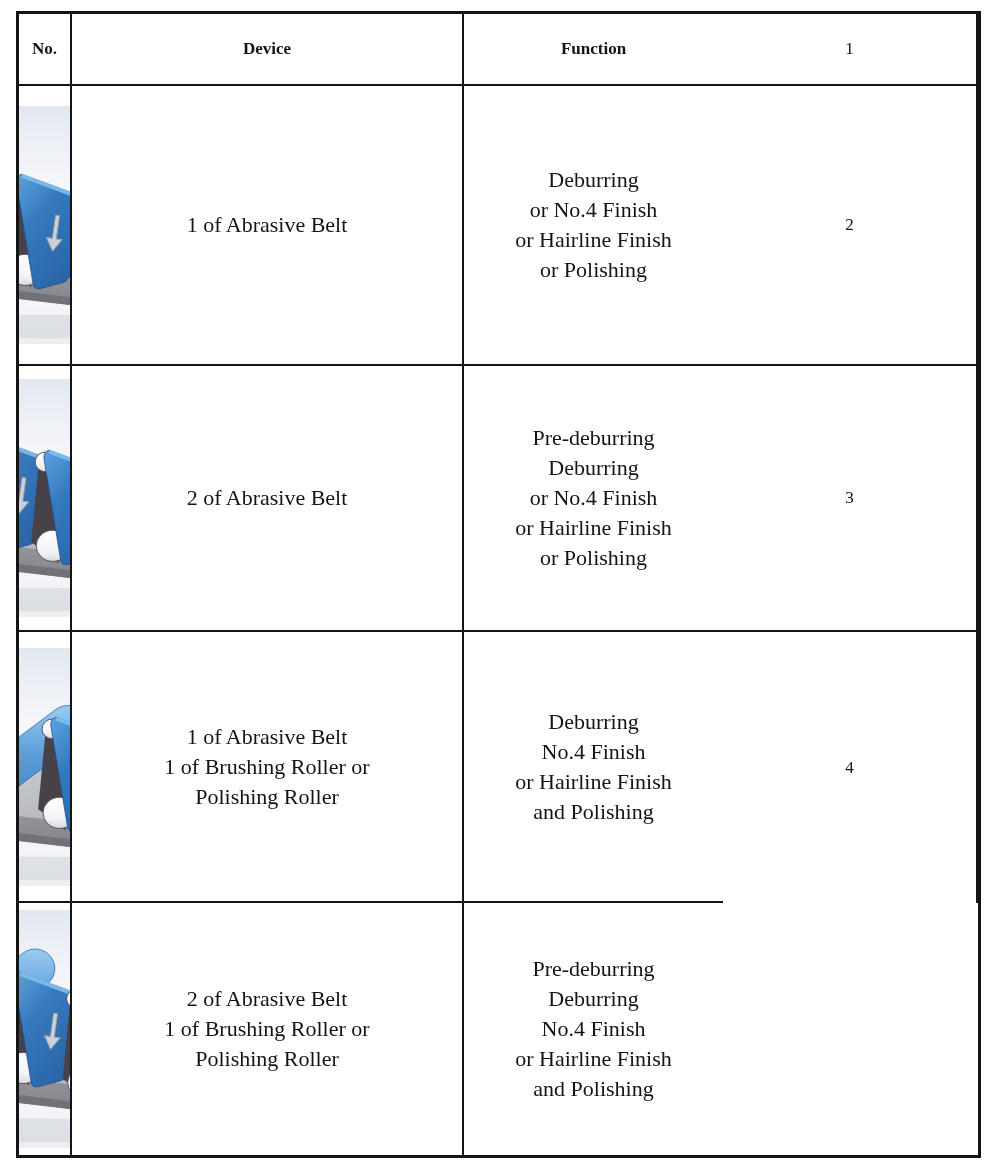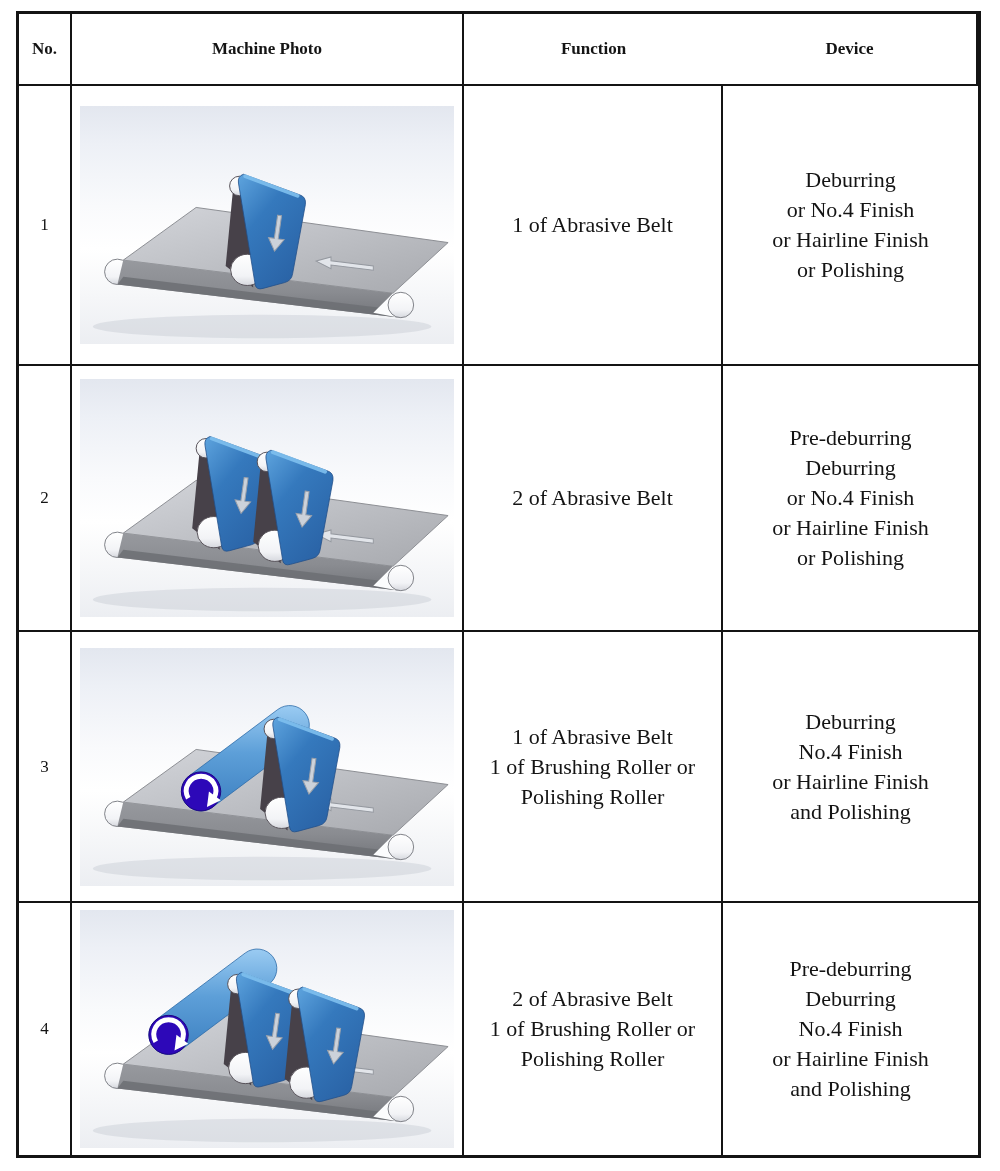--- a/index.html
+++ b/index.html
@@ -86,23 +86,22 @@
         <path d="M36,112 L48,121 L34,128 Z" fill="#ffffff"></path>
       </g>
     </g>
   </defs>
 </svg>
 
 <div class="page">
   <div class="tbl">
 
     <div class="cell hdr">No.</div>
-    <div class="cell hdr">Machine Photo</div>
+    <div class="cell hdr">Device</div>
     <div class="cell hdr c-last">Function</div>
-    <div class="cell hdr">Device</div>
 
     <div class="cell num">1</div>
     <div class="cell">
       <div class="photo">
         <svg viewBox="0 0 380 244" preserveAspectRatio="none">
           <use href="#conveyor"></use>
           <use href="#beltunit" transform="translate(140,56)"></use>
         </svg>
       </div>
     </div>

